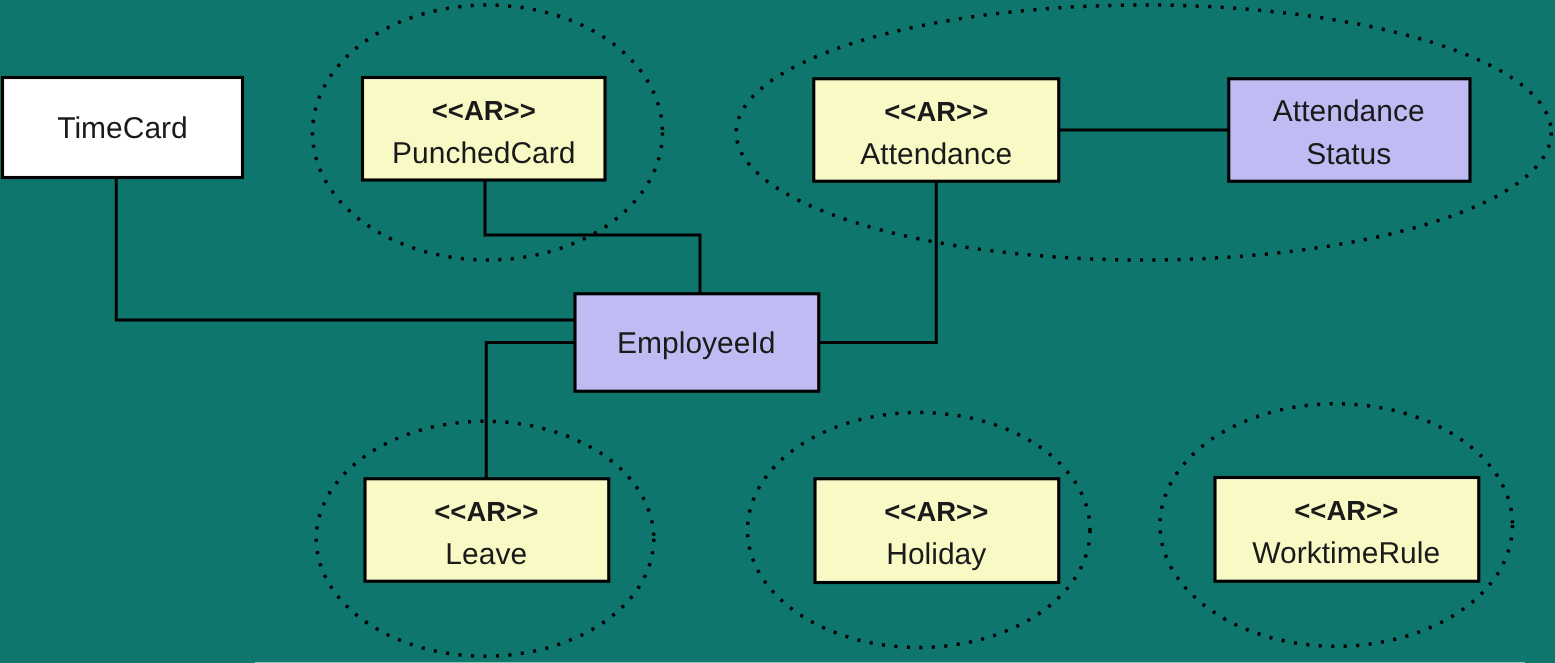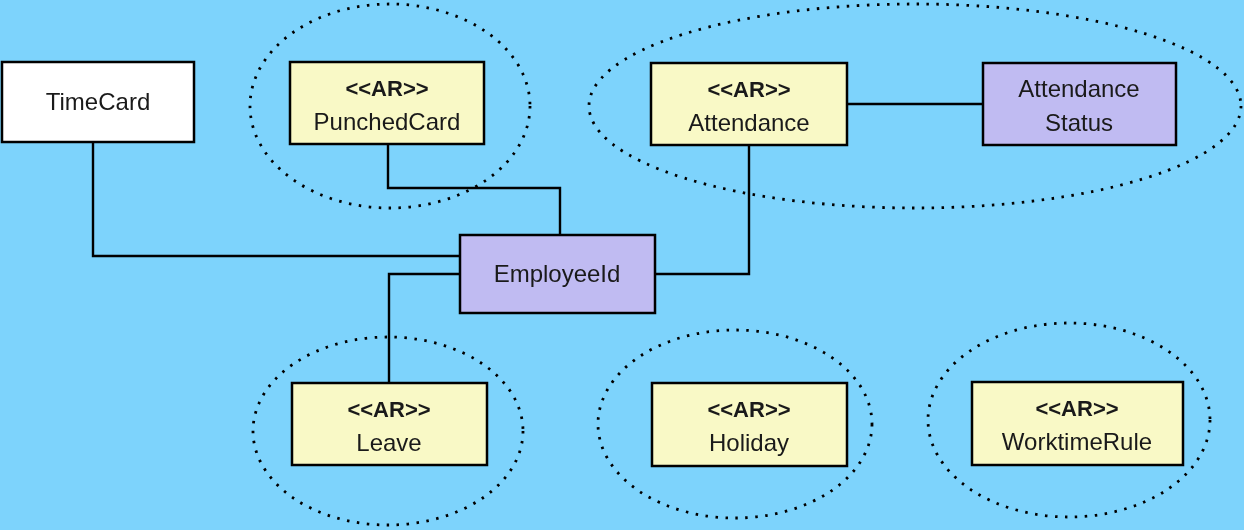--- a/index.html
+++ b/index.html
@@ -4,21 +4,21 @@
 <style>
   html, body {
     margin: 0;
     padding: 0;
     background: #ffffff;
   }
   .canvas {
     width: 1244px;
     height: 530px;
     position: relative;
-    background: #7dd3fc;
+    background: #0f766e;
     overflow: hidden;
   }
   svg text {
     font-family: "Liberation Sans", "DejaVu Sans", sans-serif;
     fill: #1a1a1a;
   }
   .node-label {
     font-size: 24px;
     font-weight: 400;
   }

